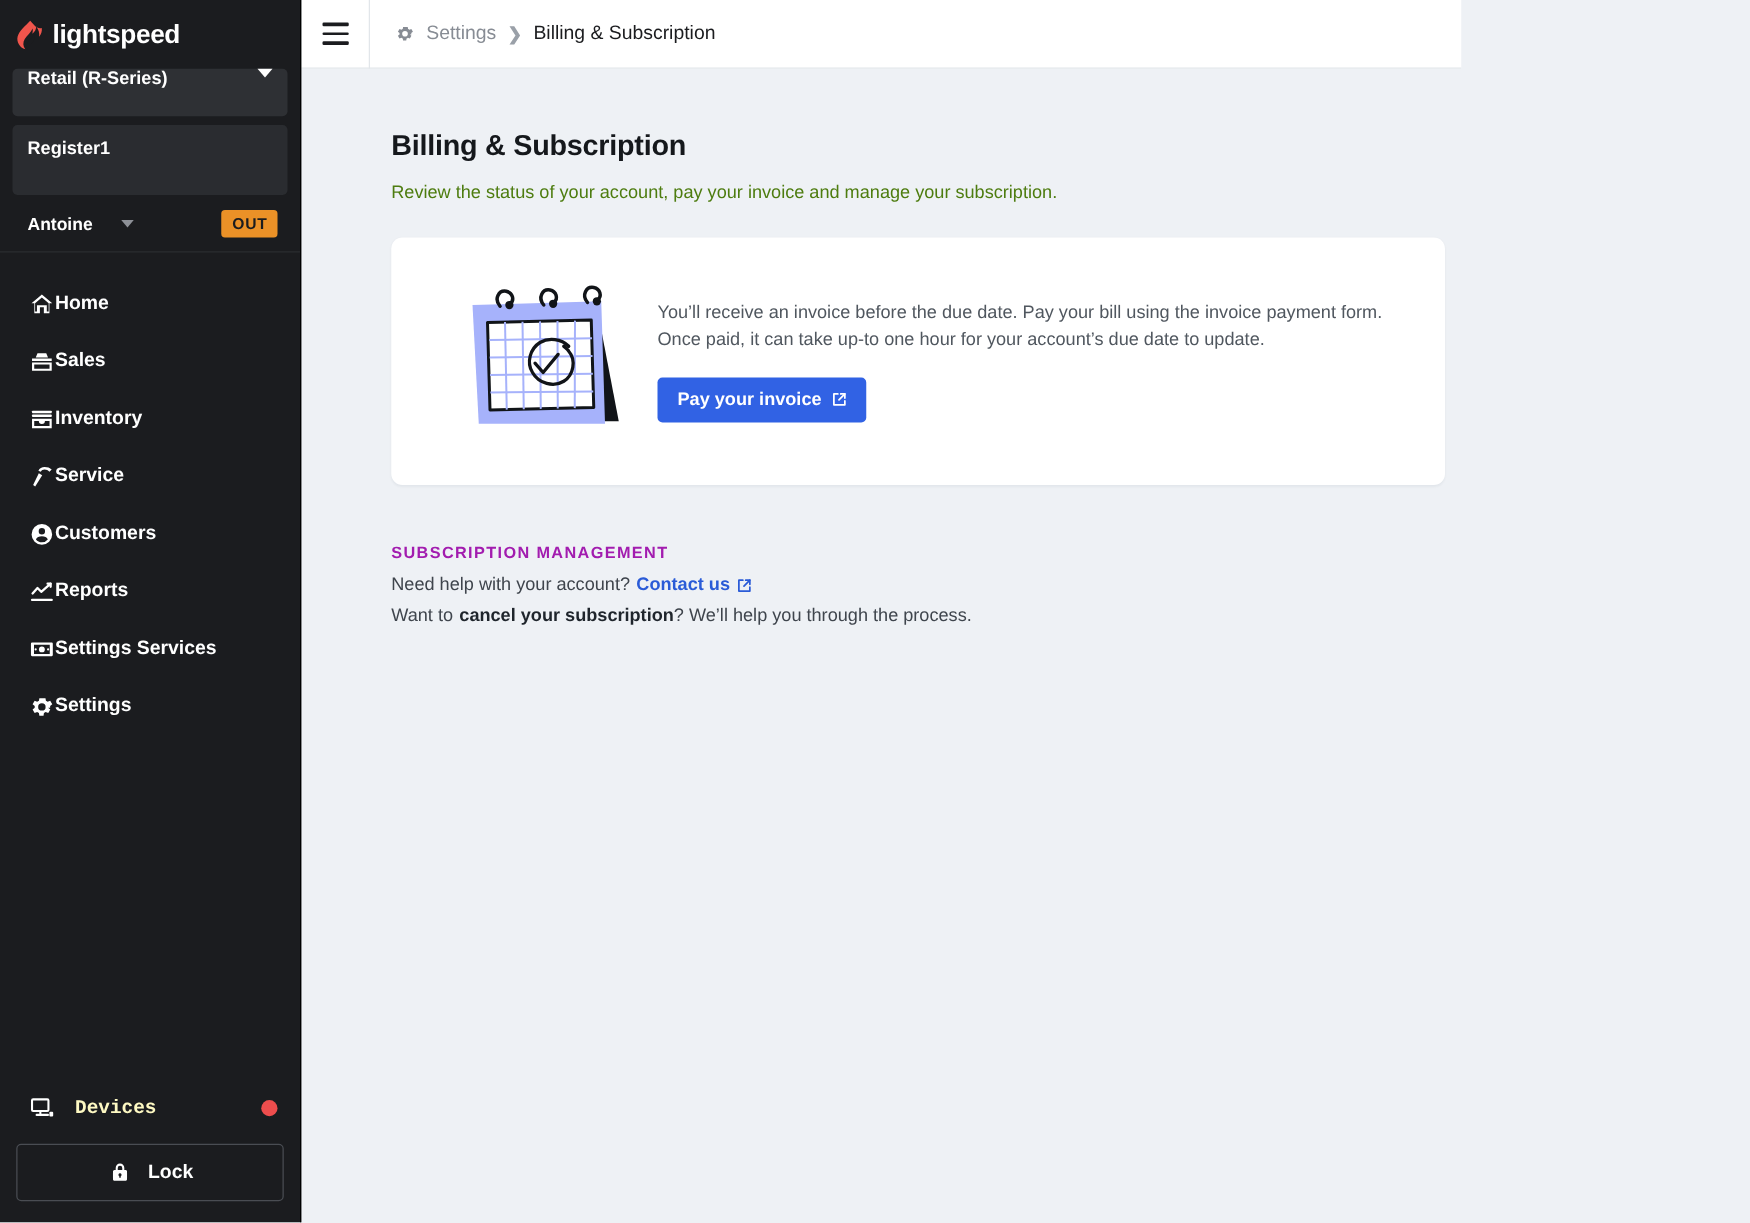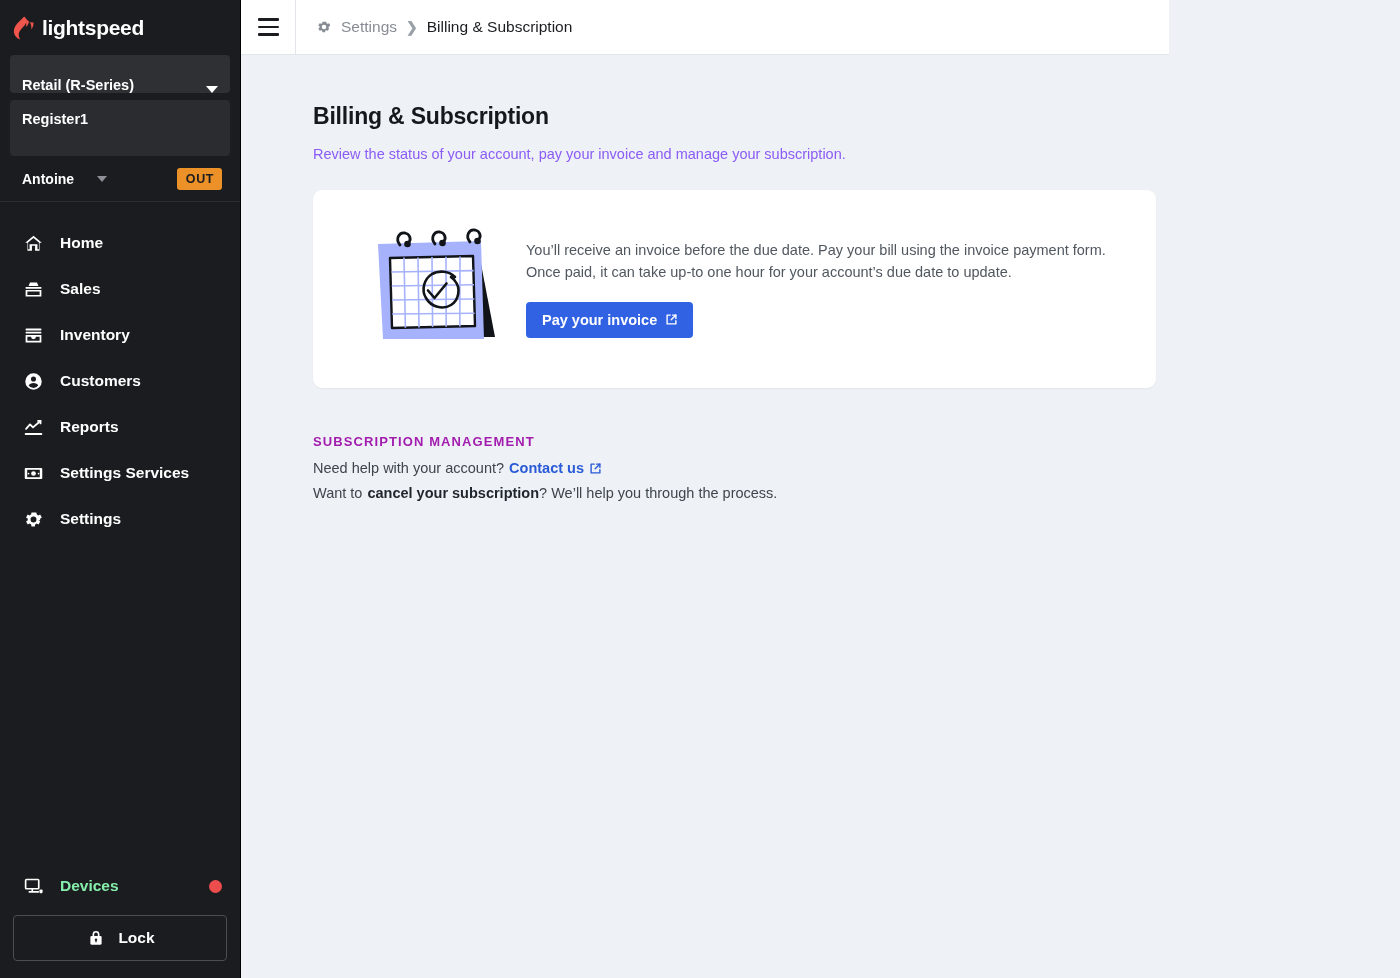--- a/index.html
+++ b/index.html
@@ -35,21 +35,21 @@
     font-weight: 700;
     letter-spacing: -0.3px;
     line-height: 1;
   }
 
   .store-select {
     margin: 0 10px 0 10px;
     height: 38px;
     background: #2e3034;
     border-radius: 4px;
-    display: flex; align-items: flex-end;
+    display: flex; align-items: flex-start;
     padding: 0 12px;
     justify-content: space-between;
     cursor: pointer;
   }
   .store-select .label {
     color: #ffffff; font-size: 14.5px; font-weight: 700;
   }
   .caret-down {
     width: 0; height: 0;
     border-left: 6px solid transparent;
@@ -97,36 +97,35 @@
     border-radius: 3px;
     padding: 4px 8px 4px 9px;
     cursor: pointer;
   }
 
   .nav { margin-top: 18px; flex: 1 1 auto; }
   .nav-item {
     height: 46px;
     display: flex; align-items: center;
     padding-left: 22px;
-    gap: 16px;
     cursor: pointer;
   }
   .nav-icon { width: 22px; height: 22px; display: flex; align-items: center; justify-content: center; flex: 0 0 22px; }
   .nav-icon svg { display: block; }
   .nav-label { color: #ffffff; font-size: 15.5px; font-weight: 700; }
 
   .devices-row {
     height: 46px;
     display: flex; align-items: center;
     padding-left: 22px; padding-right: 18px;
     gap: 16px;
     cursor: pointer;
     margin-bottom: 6px;
   }
-  .devices-label { color: #86efac; font-size: 15.5px; font-weight: 700; flex: 1 1 auto; }
+  .devices-label { color: #fef9c3; font-size: 15.5px; font-weight: 700; flex: 1 1 auto; font-family: Liberation Mono, monospace; }
   .status-dot {
     width: 13px; height: 13px; border-radius: 50%;
     background: #ee4d4d;
   }
 
   .lock-btn {
     margin: 0 13px 17px 13px;
     height: 46px;
     border: 1px solid #4a4d53;
     border-radius: 4px;
@@ -176,21 +175,21 @@
     padding: 48px 0 0 0;
     overflow: hidden;
   }
   .content-inner { padding-left: 72px; padding-right: 13px; }
 
   .page-title {
     font-size: 23px; font-weight: 700; color: #15181c;
     margin: 0 0 12px 0; letter-spacing: -0.2px;
   }
   .page-sub {
-    font-size: 14.5px; color: #8b5cf6; margin: 16px 0 28px 0;
+    font-size: 14.5px; color: #4d7c0f; margin: 16px 0 28px 0;
   }
 
   .billing-card {
     background: #ffffff;
     border-radius: 9px;
     height: 198px;
     display: flex; align-items: center;
     padding: 0 0 0 38px;
     box-shadow: 0 1px 2px rgba(20,30,50,0.05);
   }
@@ -296,20 +295,29 @@
         <span class="nav-icon">
           <svg width="21" height="21" viewBox="0 0 24 24" fill="#ffffff">
               <rect x="3" y="4" width="18" height="2.4" rx="0.6"></rect>
               <rect x="3" y="7.6" width="18" height="2.2" rx="0.6"></rect>
               <path d="M3 11.4h18V20H3v-8.6Zm2 2V18h14v-4.6h-4.2a2.8 2.8 0 0 1-5.6 0H5Z"></path>
             </svg>
         </span>
         <span class="nav-label">Inventory</span>
       </div>
 
+      <div class="nav-item">
+        <span class="nav-icon">
+          <svg width="21" height="21" viewBox="0 0 24 24" fill="#ffffff">
+              <path d="M14.5 3c-2.6 0-4.6 1.2-5.7 3.3l2.2 1.1C11.7 6 12.9 5.3 14.5 5.3c1.8 0 3 .6 4.4 2L21 5.3C19.2 3.7 17.2 3 14.5 3Z"></path>
+              <path d="M9.2 8.6 4 19.5l1.9 1.2 6.4-10.2-3.1-1.9Z"></path>
+            </svg>
+        </span>
+        <span class="nav-label">Service</span>
+      </div>
 
       <div class="nav-item">
         <span class="nav-icon">
           <svg width="21" height="21" viewBox="0 0 24 24" fill="#ffffff">
               <path d="M12 2.6A9.4 9.4 0 1 0 12 21.4 9.4 9.4 0 0 0 12 2.6Zm0 3.6a2.9 2.9 0 1 1 0 5.8 2.9 2.9 0 0 1 0-5.8Zm0 13.1c-2.2 0-4.2-1-5.4-2.6.5-1.9 3-2.9 5.4-2.9s4.9 1 5.4 2.9a6.9 6.9 0 0 1-5.4 2.6Z"></path>
             </svg>
         </span>
         <span class="nav-label">Customers</span>
       </div>
 

